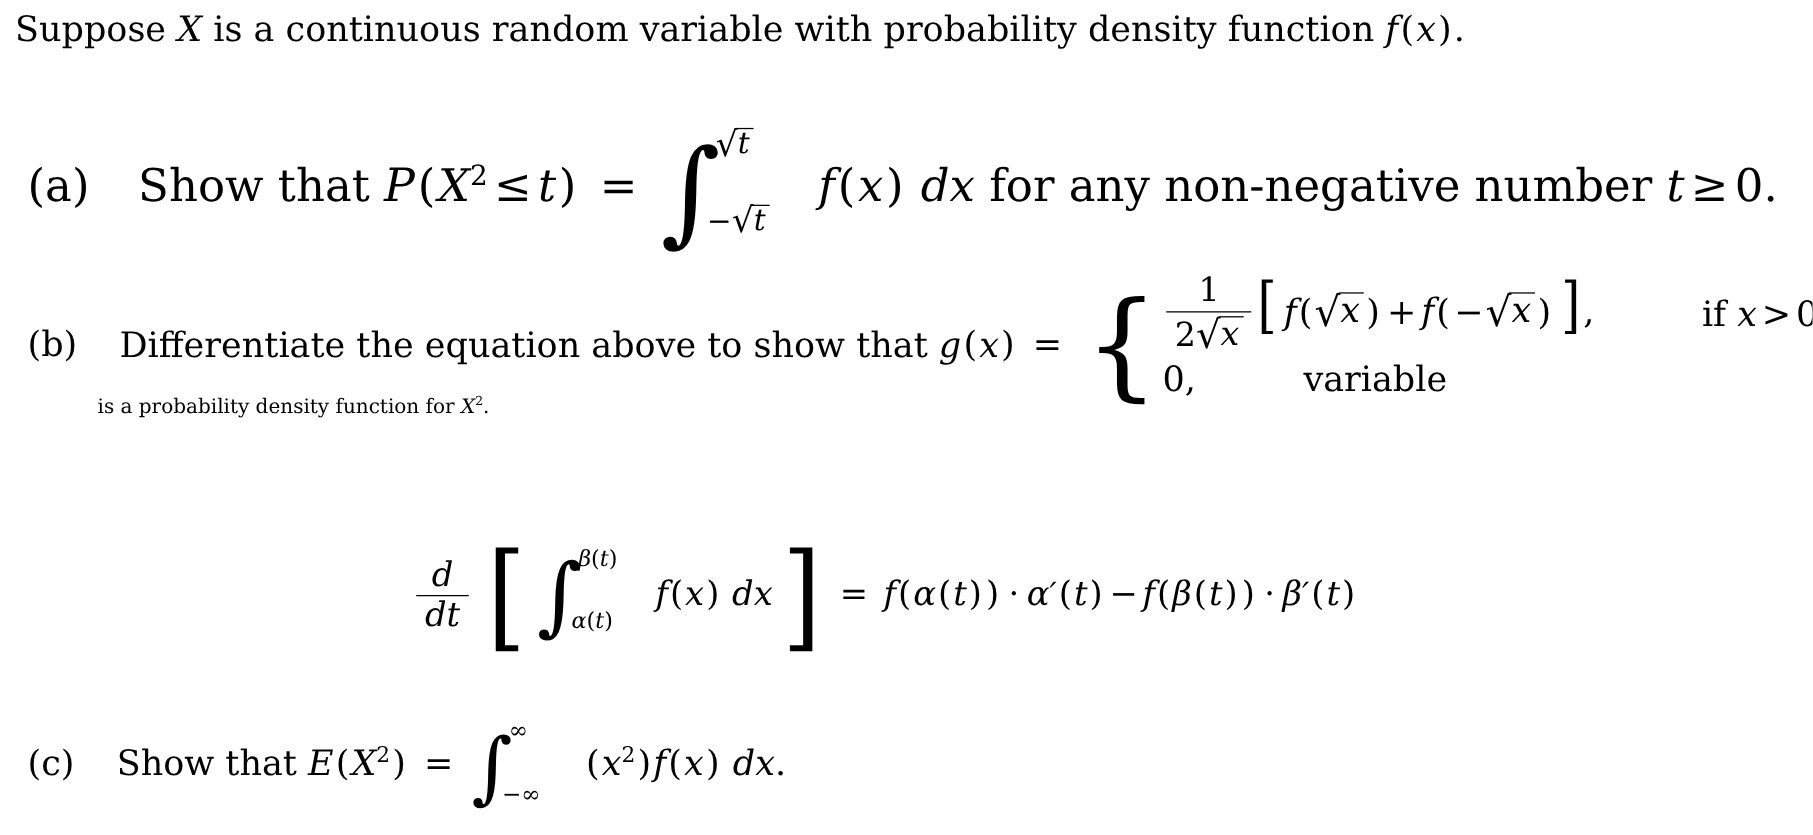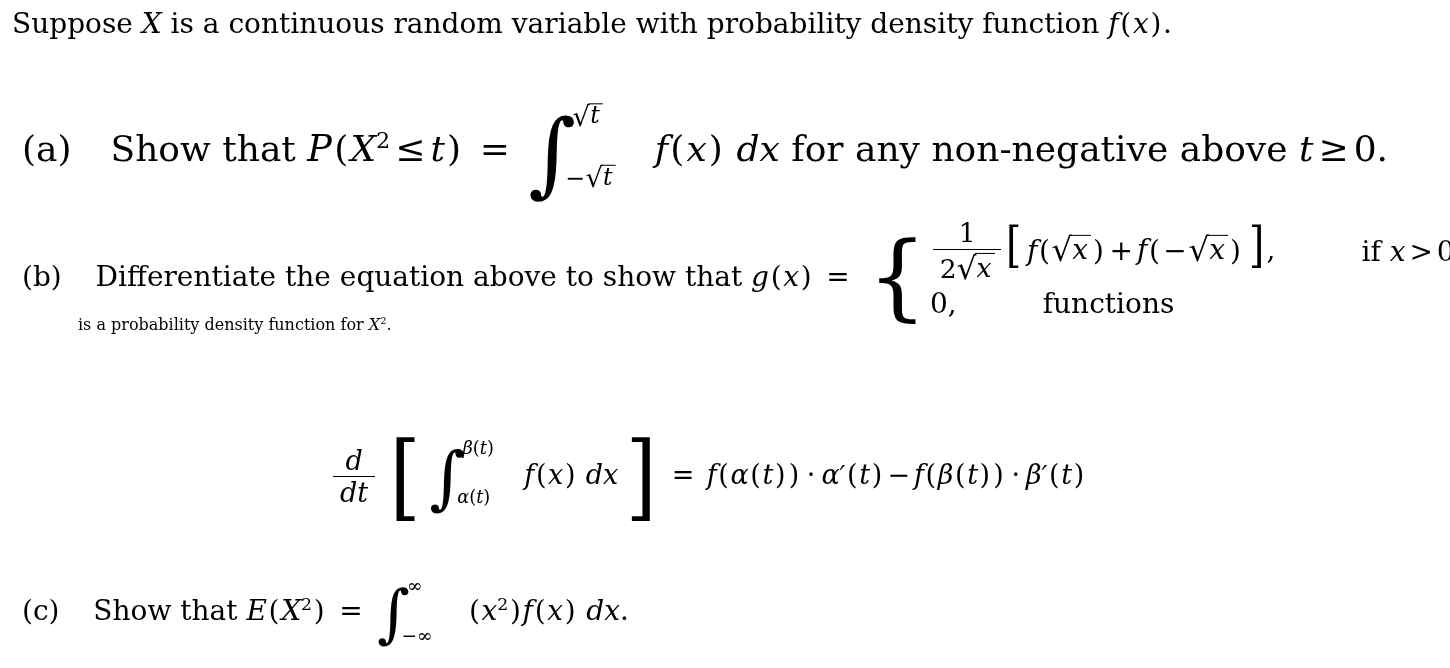--- a/index.html
+++ b/index.html
@@ -173,21 +173,21 @@
     <span class="intg">
       <span class="sym">∫</span>
       <span class="lims">
         <span class="up"><span class="sqrt"><span class="rad">√</span><span class="rdc mi">t</span></span></span>
         <span class="lo"><span>−</span><span class="sqrt"><span class="rad">√</span><span class="rdc mi">t</span></span></span>
       </span>
     </span>
     <span style="display:inline-block;width:10px"></span>
     <span class="mi">f</span><span class="mo tight">(</span><span class="mi">x</span><span class="mo tight">)</span>
     <span class="mi">d</span><span class="mi">x</span>
-    <span>for any non-negative above</span>
+    <span>for any non-negative number</span>
     <span class="mi">t</span><span class="mo">≥</span><span class="mn">0</span><span>.</span>
   </div>
 
   <div class="line" style="left:22px; top:226px; font-size:28px;">
     <span class="item-label">(b)</span>
     <span style="display:inline-block;width:16px"></span>
     <span>Differentiate the equation above to show that</span>
     <span class="mi">g</span><span class="mo tight">(</span><span class="mi">x</span><span class="mo tight">)</span>
     <span class="mo">=</span>
 
@@ -203,21 +203,21 @@
             </span><span class="medbr">[</span><span class="mi" style="margin-left:.12em">f</span><span class="mo tight">(</span><span class="sqrt"><span class="rad">√</span><span class="rdc mi">x</span></span><span class="mo tight">)</span><span class="mo">+</span><span class="mi">f</span><span class="mo tight">(</span><span class="mo tight">−</span><span class="sqrt"><span class="rad">√</span><span class="rdc mi">x</span></span><span class="mo tight">)</span><span class="medbr" style="margin-left:.10em">]</span><span>,</span>
           </span>
           <span class="cond">
             <span>if</span>
             <span class="mi">x</span><span class="mo">&gt;</span><span class="mn">0</span>
           </span>
         </span>
 
         <span class="row">
           <span class="body mn">0,</span>
-          <span class="cond">functions</span>
+          <span class="cond">variable</span>
         </span>
 
       </span>
     </span>
   </div>
 
   <div class="line" style="left:78px; top:317px; font-size:16px;">
     <span>is a probability density function for</span>
     <span class="mi">X</span><sup class="pw">2</sup><span>.</span>
   </div>

